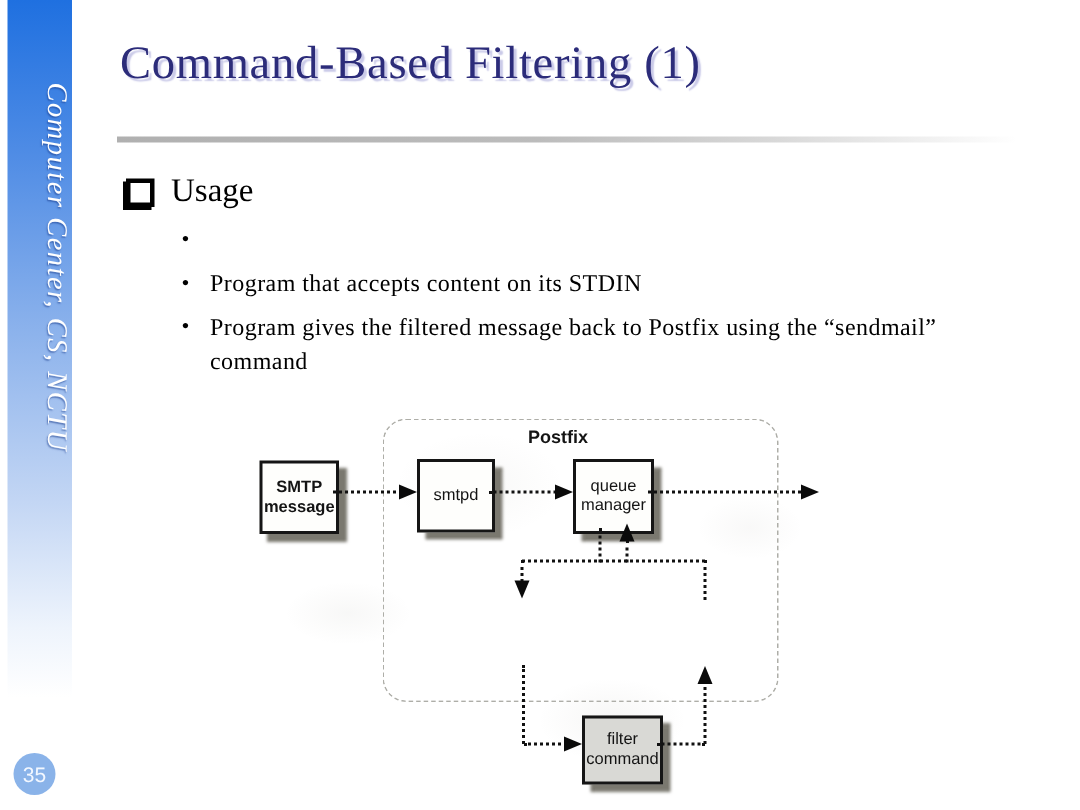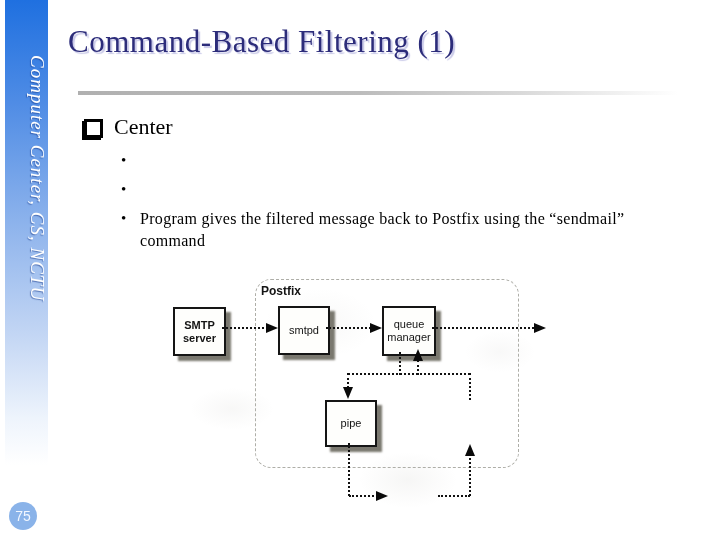--- a/index.html
+++ b/index.html
@@ -22,21 +22,21 @@
     white-space:nowrap;
   }
   .page-badge{
     position:absolute;left:9px;top:502px;width:28px;height:28px;
     border-radius:50%;background:#8ab3e9;color:#f2f7ff;
     font-family:"Liberation Sans",sans-serif;font-size:14px;
     display:flex;align-items:center;justify-content:center;
   }
   
   .slide-title{
-    position:absolute;left:68px;top:24px;margin:0;
+    position:absolute;left:80px;top:24px;margin:0;
     font-family:"Liberation Serif",serif;font-weight:400;
     font-size:31px;letter-spacing:0.5px;color:#2c2c7a;
     text-shadow:2px 2px 1px #c9c9e8;
     white-space:nowrap;
   }
   .divider{
     position:absolute;left:78px;top:91px;width:625px;height:4px;
     background:linear-gradient(to right,#b0b0b0 0%,#bcbcbc 45%,#d8d8d8 70%,rgba(255,255,255,0) 96%);
   }
   
@@ -66,21 +66,21 @@
       radial-gradient(60px 30px at 18% 55%,rgba(130,128,118,0.06),rgba(0,0,0,0) 70%),
       radial-gradient(70px 40px at 62% 80%,rgba(130,128,118,0.07),rgba(0,0,0,0) 70%),
       radial-gradient(50px 30px at 85% 35%,rgba(130,128,118,0.05),rgba(0,0,0,0) 70%),
       radial-gradient(80px 50px at 40% 25%,rgba(130,128,118,0.05),rgba(0,0,0,0) 70%);
   }
   .postfix-boundary{
     position:absolute;left:95px;top:27px;width:262px;height:187px;
     border:1px dashed #aeaea8;border-radius:16px;
   }
   .postfix-label{
-    position:absolute;left:101px;top:32px;width:262px;
+    position:absolute;left:81px;top:32px;width:262px;text-align:center;
     font-size:12px;font-weight:700;color:#141414;
   }
   .dbox{
     position:absolute;background:#fefefc;border:2px solid #151515;
     box-shadow:5px 5px 2px #7a786f;
     display:flex;align-items:center;justify-content:center;text-align:center;
     font-size:11px;line-height:1.15;color:#141414;
   }
   .dbox.bold{font-weight:700;}
   .dbox.gray{background:#d9d9d5;}
@@ -123,58 +123,59 @@
   .a-filter{left:216px;top:239px;}
   .h-from-filter{left:278px;top:243px;width:32px;}
   .v-sendmail-in{left:309px;top:202px;height:42px;}
   .a-sendmail-in{left:305px;top:192px;}
 </style>
 </head>
 <body>
 
 <div class="sidebar-bar"></div>
 <div class="sidebar-text">Computer Center, CS, NCTU</div>
-<div class="page-badge">75</div>
+<div class="page-badge">35</div>
 
 <h1 class="slide-title">Command-Based Filtering (1)</h1>
 <div class="divider"></div>
 
 <div class="usage-row">
   <span class="square-bullet"></span>
-  <span class="usage-label">Center</span>
+  <span class="usage-label">Usage</span>
 </div>
 
 <div class="bullets">
   <div class="bullet-item">
     <span class="bullet-dot">•</span>
   </div>
   <div class="bullet-item">
     <span class="bullet-dot">•</span>
+    <span class="bullet-text">Program that accepts content on its STDIN</span>
   </div>
   <div class="bullet-item">
     <span class="bullet-dot">•</span>
     <span class="bullet-text">Program gives the filtered message back to Postfix using the “sendmail” command</span>
   </div>
 </div>
 
 <div class="diagram">
   <div class="postfix-boundary"></div>
   <div class="postfix-label">Postfix</div>
 
   <div class="dbox bold box-smtp">
-    <span>SMTP server</span>
+    <span>SMTP message</span>
   </div>
   <div class="dbox box-smtpd">
     <span>smtpd</span>
   </div>
   <div class="dbox box-qm">
     <span>queue manager</span>
   </div>
-  <div class="dbox box-pipe">
-    <span>pipe</span>
+  <div class="dbox gray box-filter">
+    <span>filter command</span>
   </div>
 
   <div class="hline l-smtp-smtpd"></div>
   <div class="arrow-right a-smtpd"></div>
 
   <div class="hline l-smtpd-qm"></div>
   <div class="arrow-right a-qm"></div>
 
   <div class="hline l-qm-out"></div>
   <div class="arrow-right a-out"></div>

